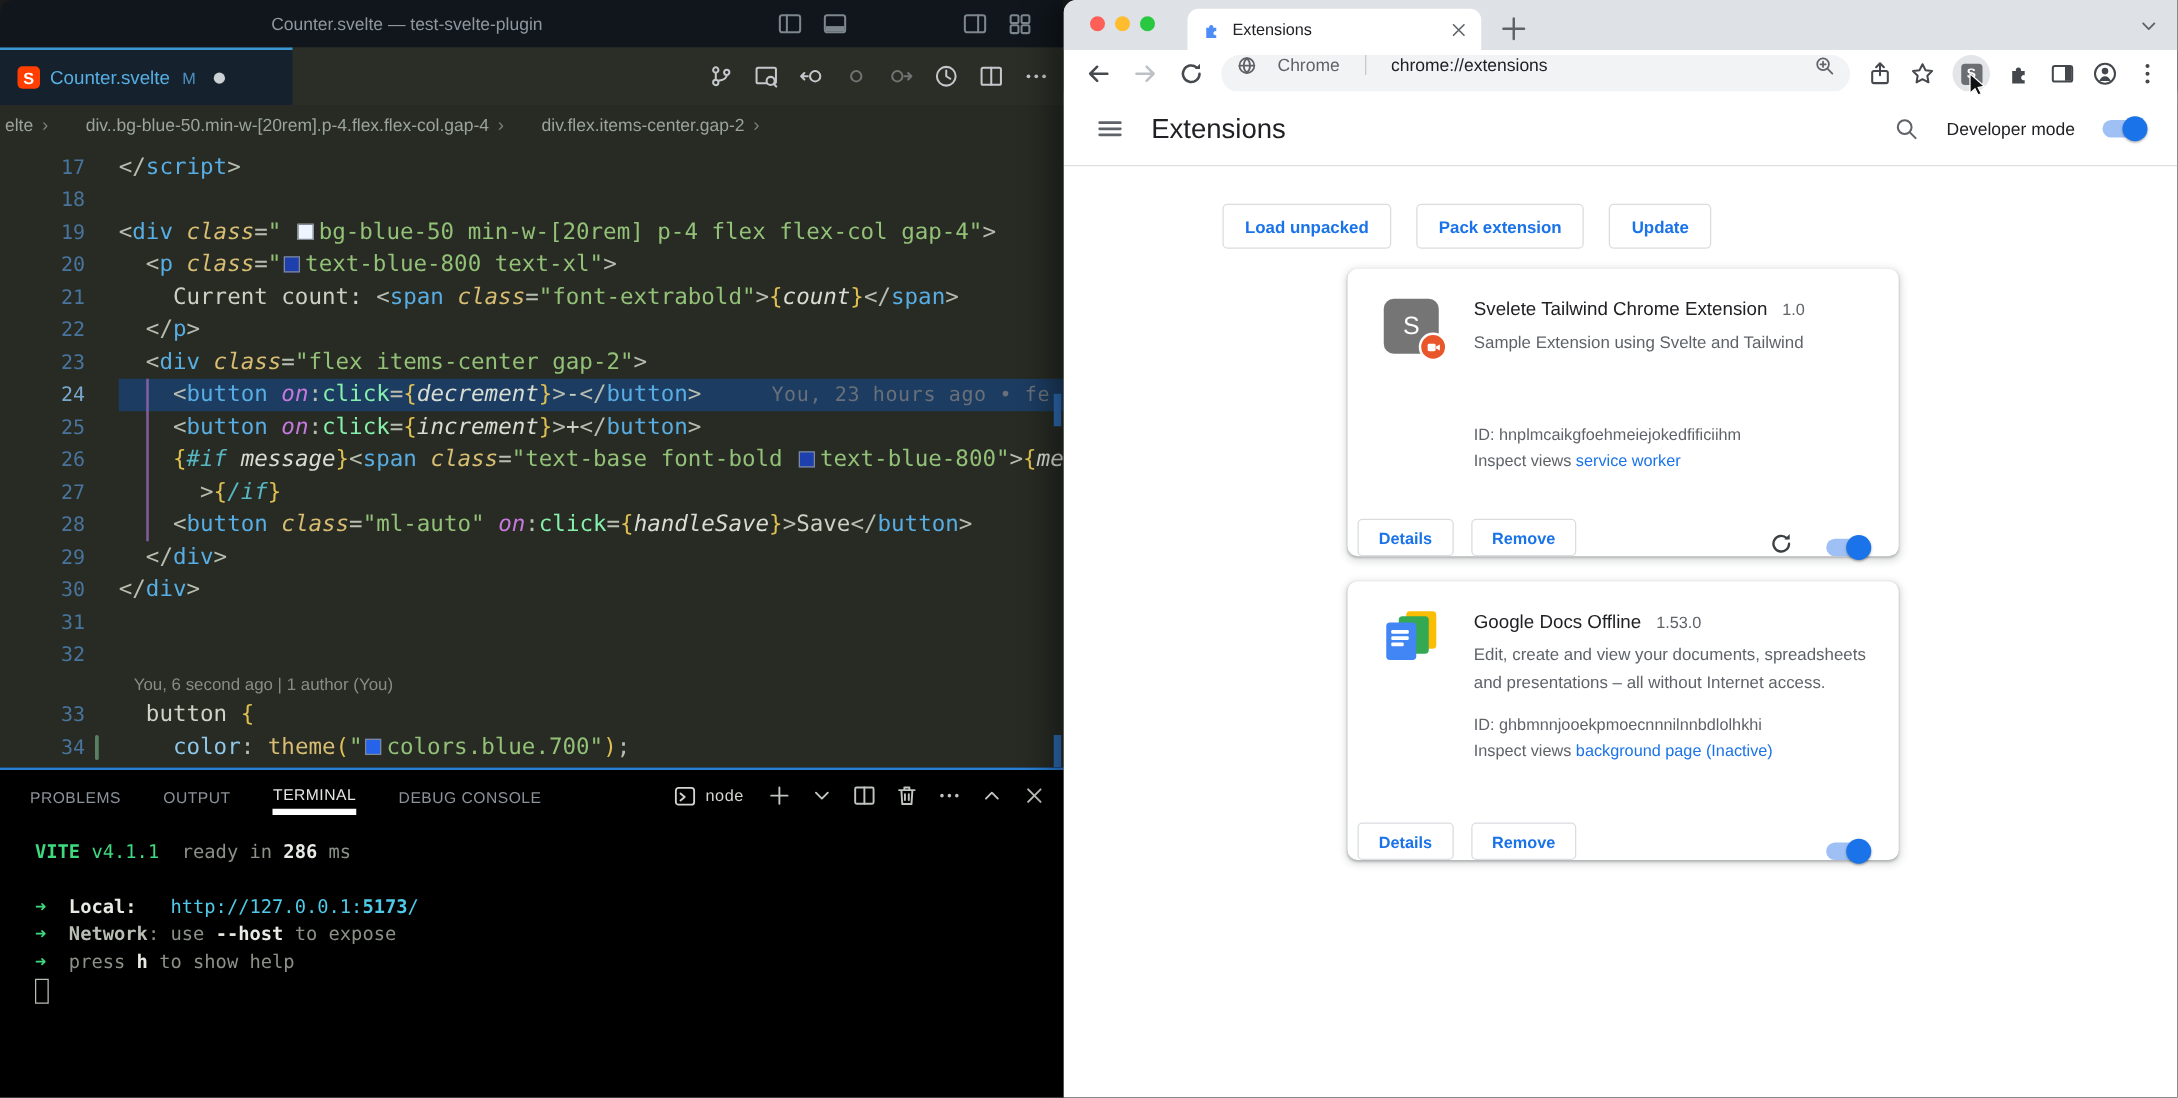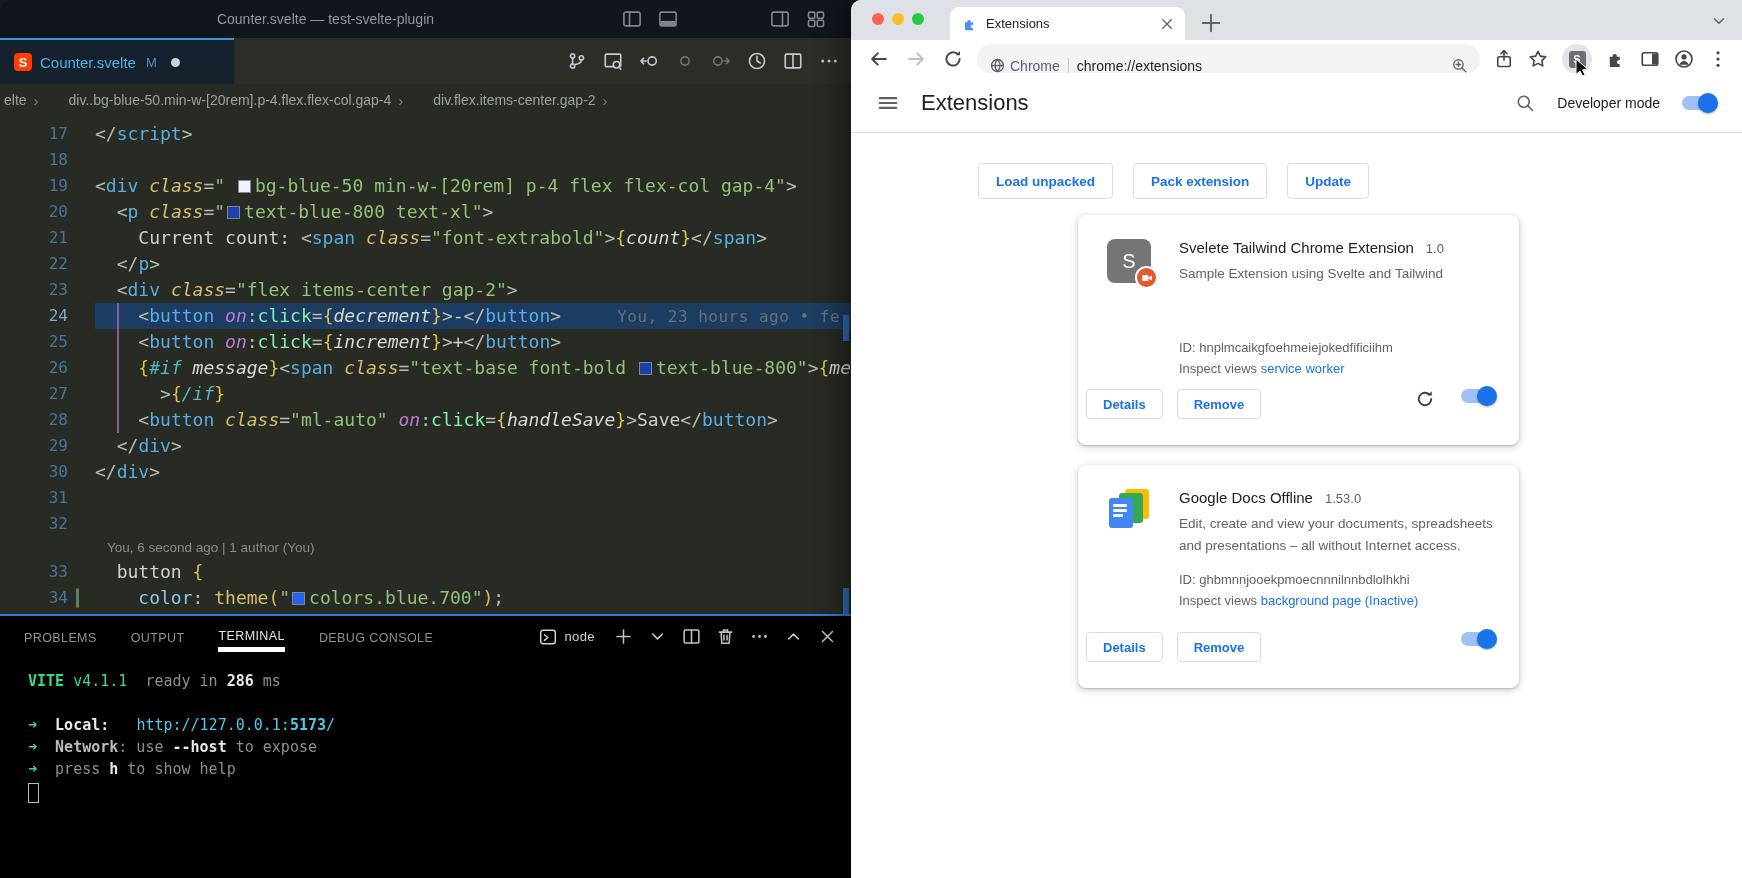--- a/index.html
+++ b/index.html
@@ -66,21 +66,21 @@
   .light{width:12px;height:12px;border-radius:50%}
   .cr-tab{position:absolute;left:99px;top:7px;width:235px;height:33px;background:#fff;border-radius:9px 9px 0 0;display:flex;align-items:center;padding:0 10px 0 12px;gap:8px}
   .cr-tab-title{flex:1;font-size:13px;color:#202124;white-space:nowrap;overflow:hidden}
   .cr-tab .icon{width:16px;height:16px;color:#5f6368;flex:0 0 auto}
   .cr-newtab{position:absolute;left:348px;top:11px;width:24px;height:24px;color:#5f6368}
   .cr-tabchevron{position:absolute;right:14px;top:12px;width:18px;height:18px;color:#5f6368}
   .cr-toolbar{height:38px;display:flex;align-items:center;padding:0 14px 0 18px;gap:6px}
   .nav-icons{display:flex;gap:17px;color:#46494d;margin-right:8px}
   .nav-icons .icon,.cr-right .icon{width:20px;height:20px}
   .icon.disabled{color:#bdc1c6}
-  .omnibox{flex:1;height:30px;background:#f1f3f4;border-radius:15px;display:flex;align-items:flex-end;padding:0 12px 0 12px;gap:4px;min-width:0}
+  .omnibox{flex:1;height:30px;background:#f1f3f4;border-radius:15px;display:flex;align-items:flex-start;padding:0 12px 0 12px;gap:16px;min-width:0}
   .omnibox .icon{width:17px;height:17px;color:#5f6368;flex:0 0 auto}
   .ob-engine{color:#5f6368;font-size:14px}
   .ob-sep{width:1px;height:16px;background:#c6c8cb;margin:0 4px}
   .ob-url{color:#202124;font-size:14px;flex:1;white-space:nowrap;overflow:hidden}
   .cr-right{display:flex;align-items:center;gap:14px;color:#44474b;margin-left:8px}
   .ext-s-btn{position:relative;width:30px;height:30px;border-radius:15px;background:#e3e5e8;display:flex;align-items:center;justify-content:center}
   .ext-s-chip{width:17px;height:17px;border-radius:3px;background:#6b6f73;color:#fff;font-size:11px;font-weight:bold;display:flex;align-items:center;justify-content:center}
   .cursor-arrow{position:absolute;left:13px;top:15px;width:16px;height:20px;z-index:5}
   .cr-divider{height:1px;background:#dfe1e5}
 
@@ -112,21 +112,21 @@
   .gd-line{position:absolute;left:4px;height:2.5px;background:#fff;border-radius:1px}
   .card-text{flex:1;min-width:0}
   .card-title-row{display:flex;align-items:baseline}
   .ext-name{font-size:15px;color:#202124}
   .ext-version{font-size:13px;color:#5f6368;margin-left:12px}
   .ext-desc{margin-top:7px;font-size:13.5px;line-height:22px;color:#5f6368}
   .ext-meta{font-size:13px;color:#5f6368;line-height:21px}
   .card1 .ext-meta{margin-top:52px}
   .card2 .ext-meta{margin-top:12px}
   .inspect-link{color:#1a73e8}
-  .card-footer{position:absolute;left:0;right:0;bottom:0;height:56px;display:flex;align-items:flex-start;padding:0 24px 0 8px;gap:14px}
+  .card-footer{position:absolute;left:0;right:0;bottom:0;height:56px;display:flex;align-items:flex-end;padding:0 24px 0 8px;gap:14px}
   .card-btn{height:30px;padding:0 16px;font-size:13px}
   .footer-spacer{flex:1}
   .refresh{width:20px;height:20px;color:#3c4043;margin-right:8px}
   .card .toggle{margin-left:4px}
   .icon{display:inline-block}
   .icon svg{width:100%;height:100%;display:block}
 </style>
 </head>
 <body>
 

